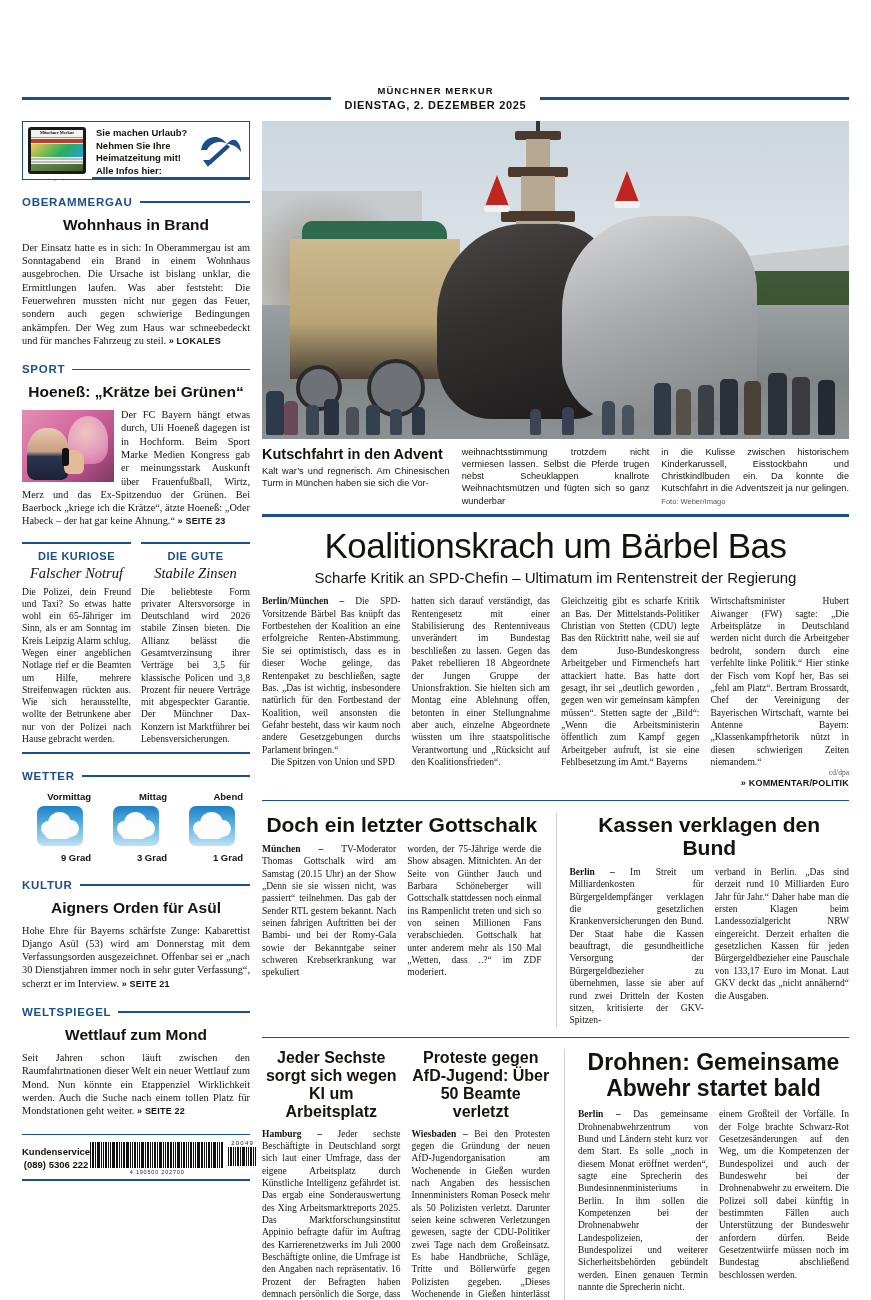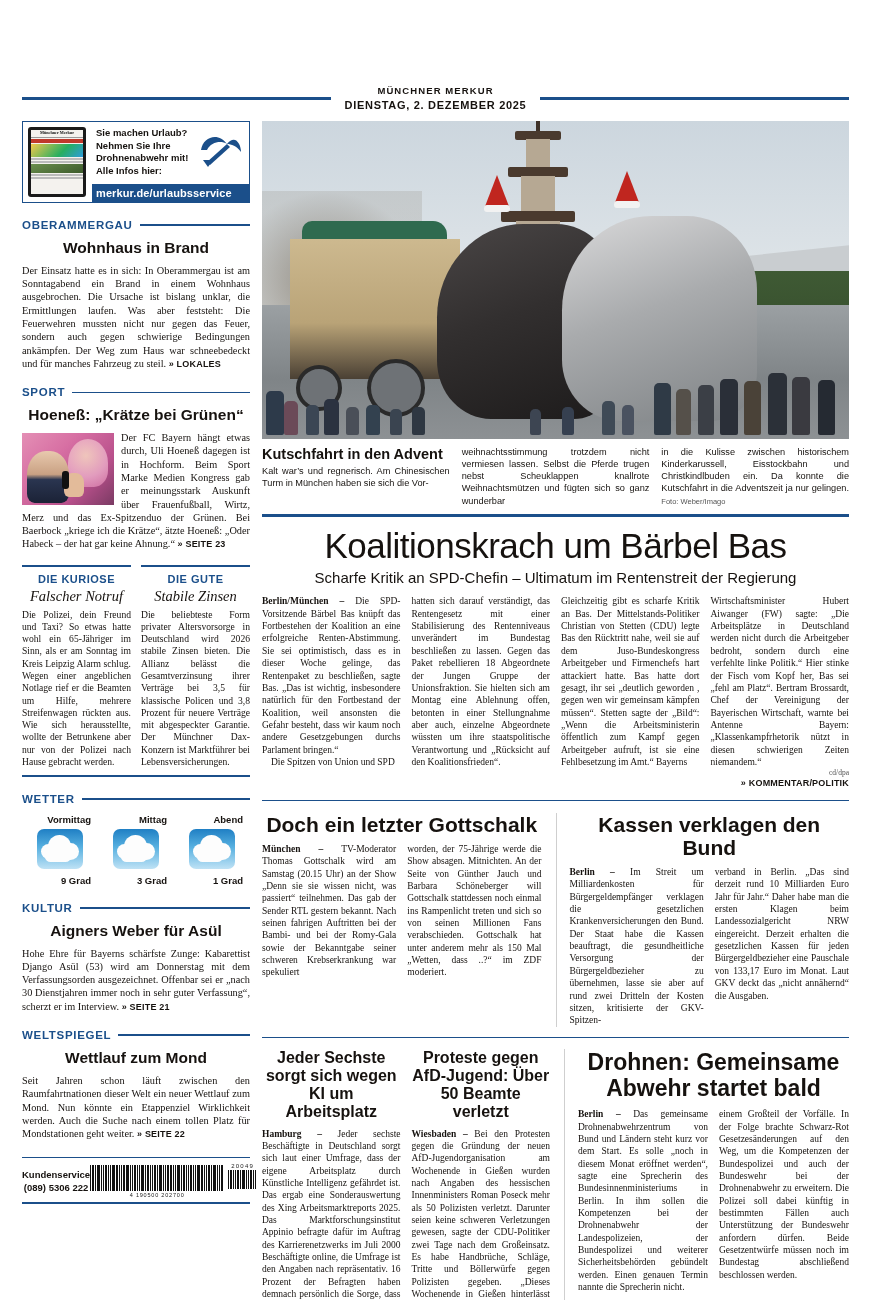--- a/index.html
+++ b/index.html
@@ -46,21 +46,21 @@
   .issue .sep { color: #888; margin: 0 2px; }
 
   
   .grid { display: flex; gap: 12px; margin-top: 4px; }
   .col-left { width: 228px; flex: none; }
   .col-right { flex: 1; }
 
   
   .promo {
     border: 1.5px solid #1b4f8a; background: #fff;
-    height: 82px; display: flex; overflow: hidden; position: relative;
+    height: 59px; display: flex; overflow: hidden; position: relative;
   }
   .promo-paper {
     width: 58px; background: #1a1a1a; margin: 5px 6px 5px 5px;
     border-radius: 3px; padding: 3px; position: relative;
   }
   .promo-paper-inner {
     width: 100%; height: 100%; background: #f4f2ee; overflow: hidden;
     font-size: 2px; line-height: 1.5;
   }
   .pp-title { font-family:"Liberation Serif",serif; font-weight:bold; font-size:4.2px; text-align:center; color:#111; border-bottom:.4px solid #999; padding-bottom:.5px;}
@@ -351,21 +351,21 @@
               <div class="pp-lines"></div>
             <div class="pp-img2"></div>
             <div class="pp-lines"></div>
               <div class="pp-lines"></div>
           </div>
         </div>
         <div class="promo-right">
           <div class="promo-text">
             <div>Sie machen Urlaub?</div>
             <div>Nehmen Sie Ihre</div>
-            <div>Drohnenabwehr mit!</div>
+            <div>Heimatzeitung mit!</div>
             <div>Alle Infos hier:</div>
             <span class="promo-umbrella">
               <svg width="46" height="38" viewBox="0 0 46 38">
                 <path d="M4 20 C6 6, 22 2, 30 14 L30 14 C24 10, 14 12, 10 20 Z" fill="#1b4f8a"></path>
                 <path d="M30 14 C38 4, 44 14, 44 22 C40 16, 34 14, 30 14 Z" fill="#1b4f8a"></path>
                 <path d="M10 32 L30 14 L33 17 L13 35 Z" fill="#1b4f8a"></path>
                 <path d="M6 30 L16 30 L11 37 Z" fill="#1b4f8a"></path>
               </svg>
             </span>
           </div>
@@ -451,21 +451,21 @@
               <span class="wx-cloud c4"></span>
           </div>
           <div class="wx-temp">1 Grad</div>
         </div>
       </div>
 
       <div class="sec-head">
         <span class="lbl">KULTUR</span>
         <span class="ln"></span>
       </div>
-      <div class="sec-title">Aigners Weber für Asül</div>
+      <div class="sec-title">Aigners Orden für Asül</div>
       <div class="body-txt">
         <span>Hohe Ehre für Bayerns schärfste Zunge: Kabarettist Django Asül (53) wird am Donnerstag mit dem Verfassungsorden ausgezeichnet. Offenbar sei er „nach 30 Dienstjahren immer noch in sehr guter Verfassung“, scherzt er im Interview.</span>
         <span class="ref">SEITE 21</span>
       </div>
 
       <div class="sec-head">
         <span class="lbl">WELTSPIEGEL</span>
         <span class="ln"></span>
       </div>
       <div class="sec-title">Wettlauf zum Mond</div>

